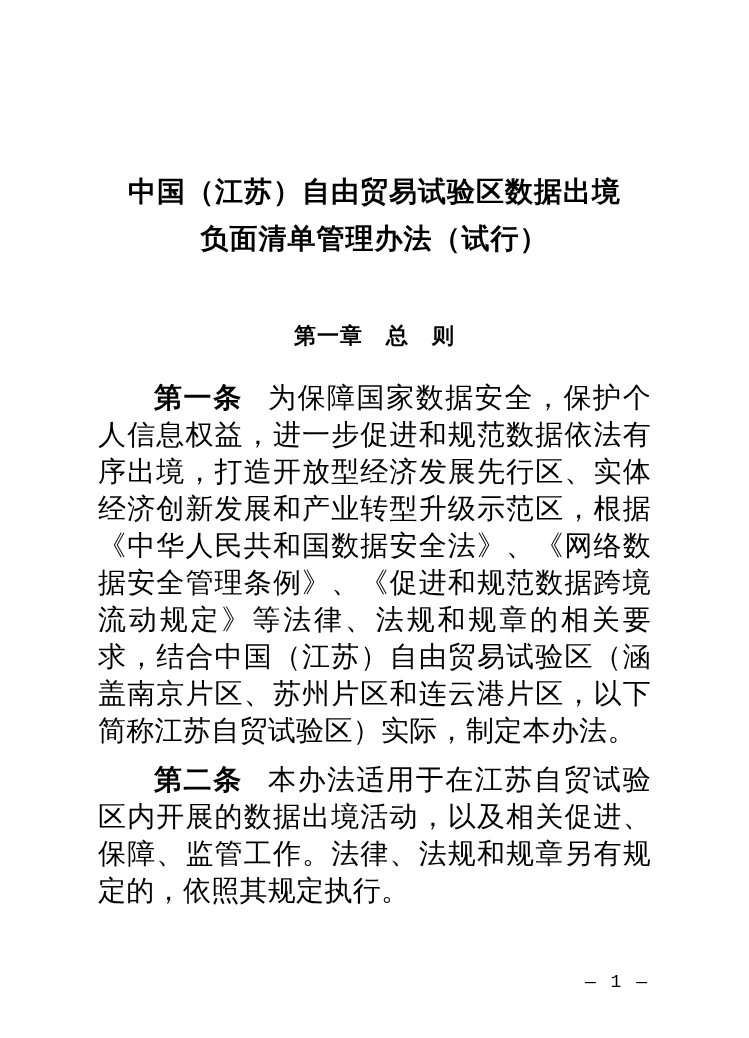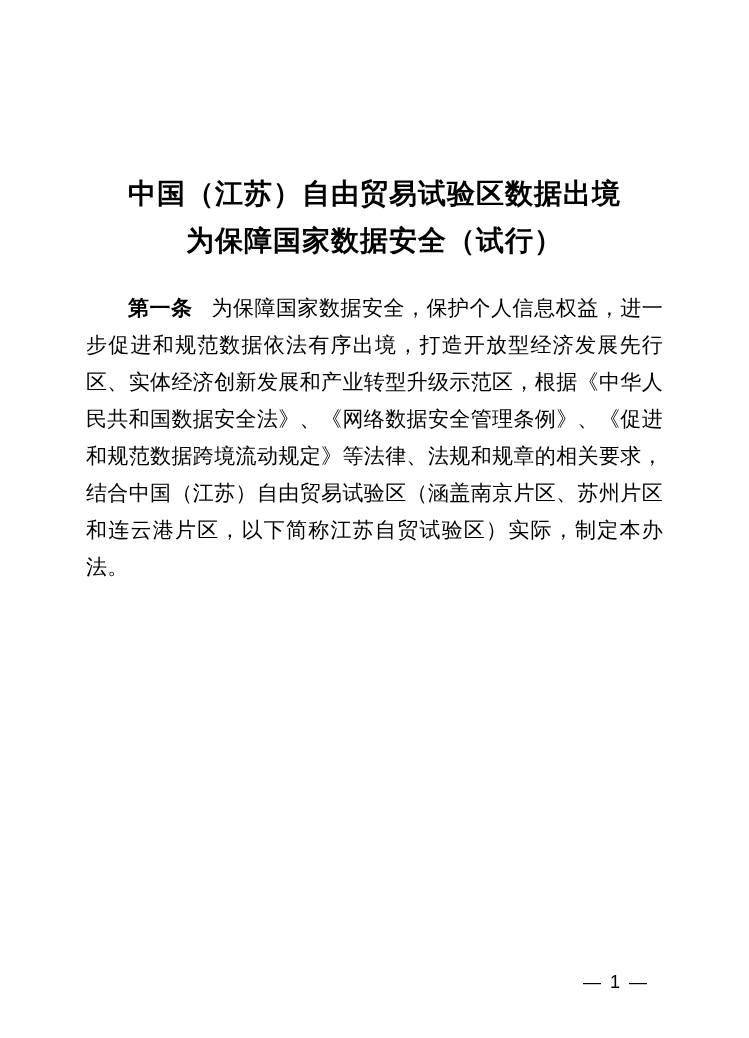--- a/index.html
+++ b/index.html
@@ -6,21 +6,21 @@
     margin: 0;
     padding: 0;
     background: #ffffff;
   }
   .page {
     position: relative;
     width: 749px;
     height: 1038px;
     background: #ffffff;
     color: #000000;
-    font-family: Liberation Sans, sans-serif;
+    font-family: Liberation Mono, monospace;
     overflow: hidden;
   }
   .content {
     position: absolute;
     left: 86px;
     right: 86px;
     top: 0;
   }
   .doc-title {
     margin: 0;
@@ -36,22 +36,22 @@
   }
   .chapter {
     margin: 55px 0 0 0;
     text-align: center;
     font-size: 22px;
     font-weight: bold;
     line-height: 37px;
     letter-spacing: 1px;
   }
   .para {
-    margin: 0;
-    font-size: 21px;
+    margin: 12px;
+    font-size: 28px;
     line-height: 37px;
     text-align: justify;
     text-justify: inter-character;
     text-indent: 2em;
     word-break: break-all;
     letter-spacing: 0.3px;
   }
   .para.first {
     margin-top: 25px;
   }
@@ -70,27 +70,31 @@
   }
 </style>
 </head>
 <body>
 
 <div class="page">
   <div class="content">
 
     <h1 class="doc-title">
       <span class="title-line">中国（江苏）自由贸易试验区数据出境</span>
-      <span class="title-line">为保障国家数据安全（试行）</span>
+      <span class="title-line">负面清单管理办法（试行）</span>
     </h1>
 
+    <h2 class="chapter">第一章　总　则</h2>
 
     <p class="para first">
       <span class="article-label">第一条</span><span>为保障国家数据安全，保护个人信息权益，进一步促进和规范数据依法有序出境，打造开放型经济发展先行区、实体经济创新发展和产业转型升级示范区，根据《中华人民共和国数据安全法》、《网络数据安全管理条例》、《促进和规范数据跨境流动规定》等法律、法规和规章的相关要求，结合中国（江苏）自由贸易试验区（涵盖南京片区、苏州片区和连云港片区，以下简称江苏自贸试验区）实际，制定本办法。</span>
     </p>
 
+    <p class="para">
+      <span class="article-label">第二条</span><span>本办法适用于在江苏自贸试验区内开展的数据出境活动，以及相关促进、保障、监管工作。法律、法规和规章另有规定的，依照其规定执行。</span>
+    </p>
 
 
 
   </div>
 
   <div class="page-number">— 1 —</div>
 </div>
 
 </body></html>

